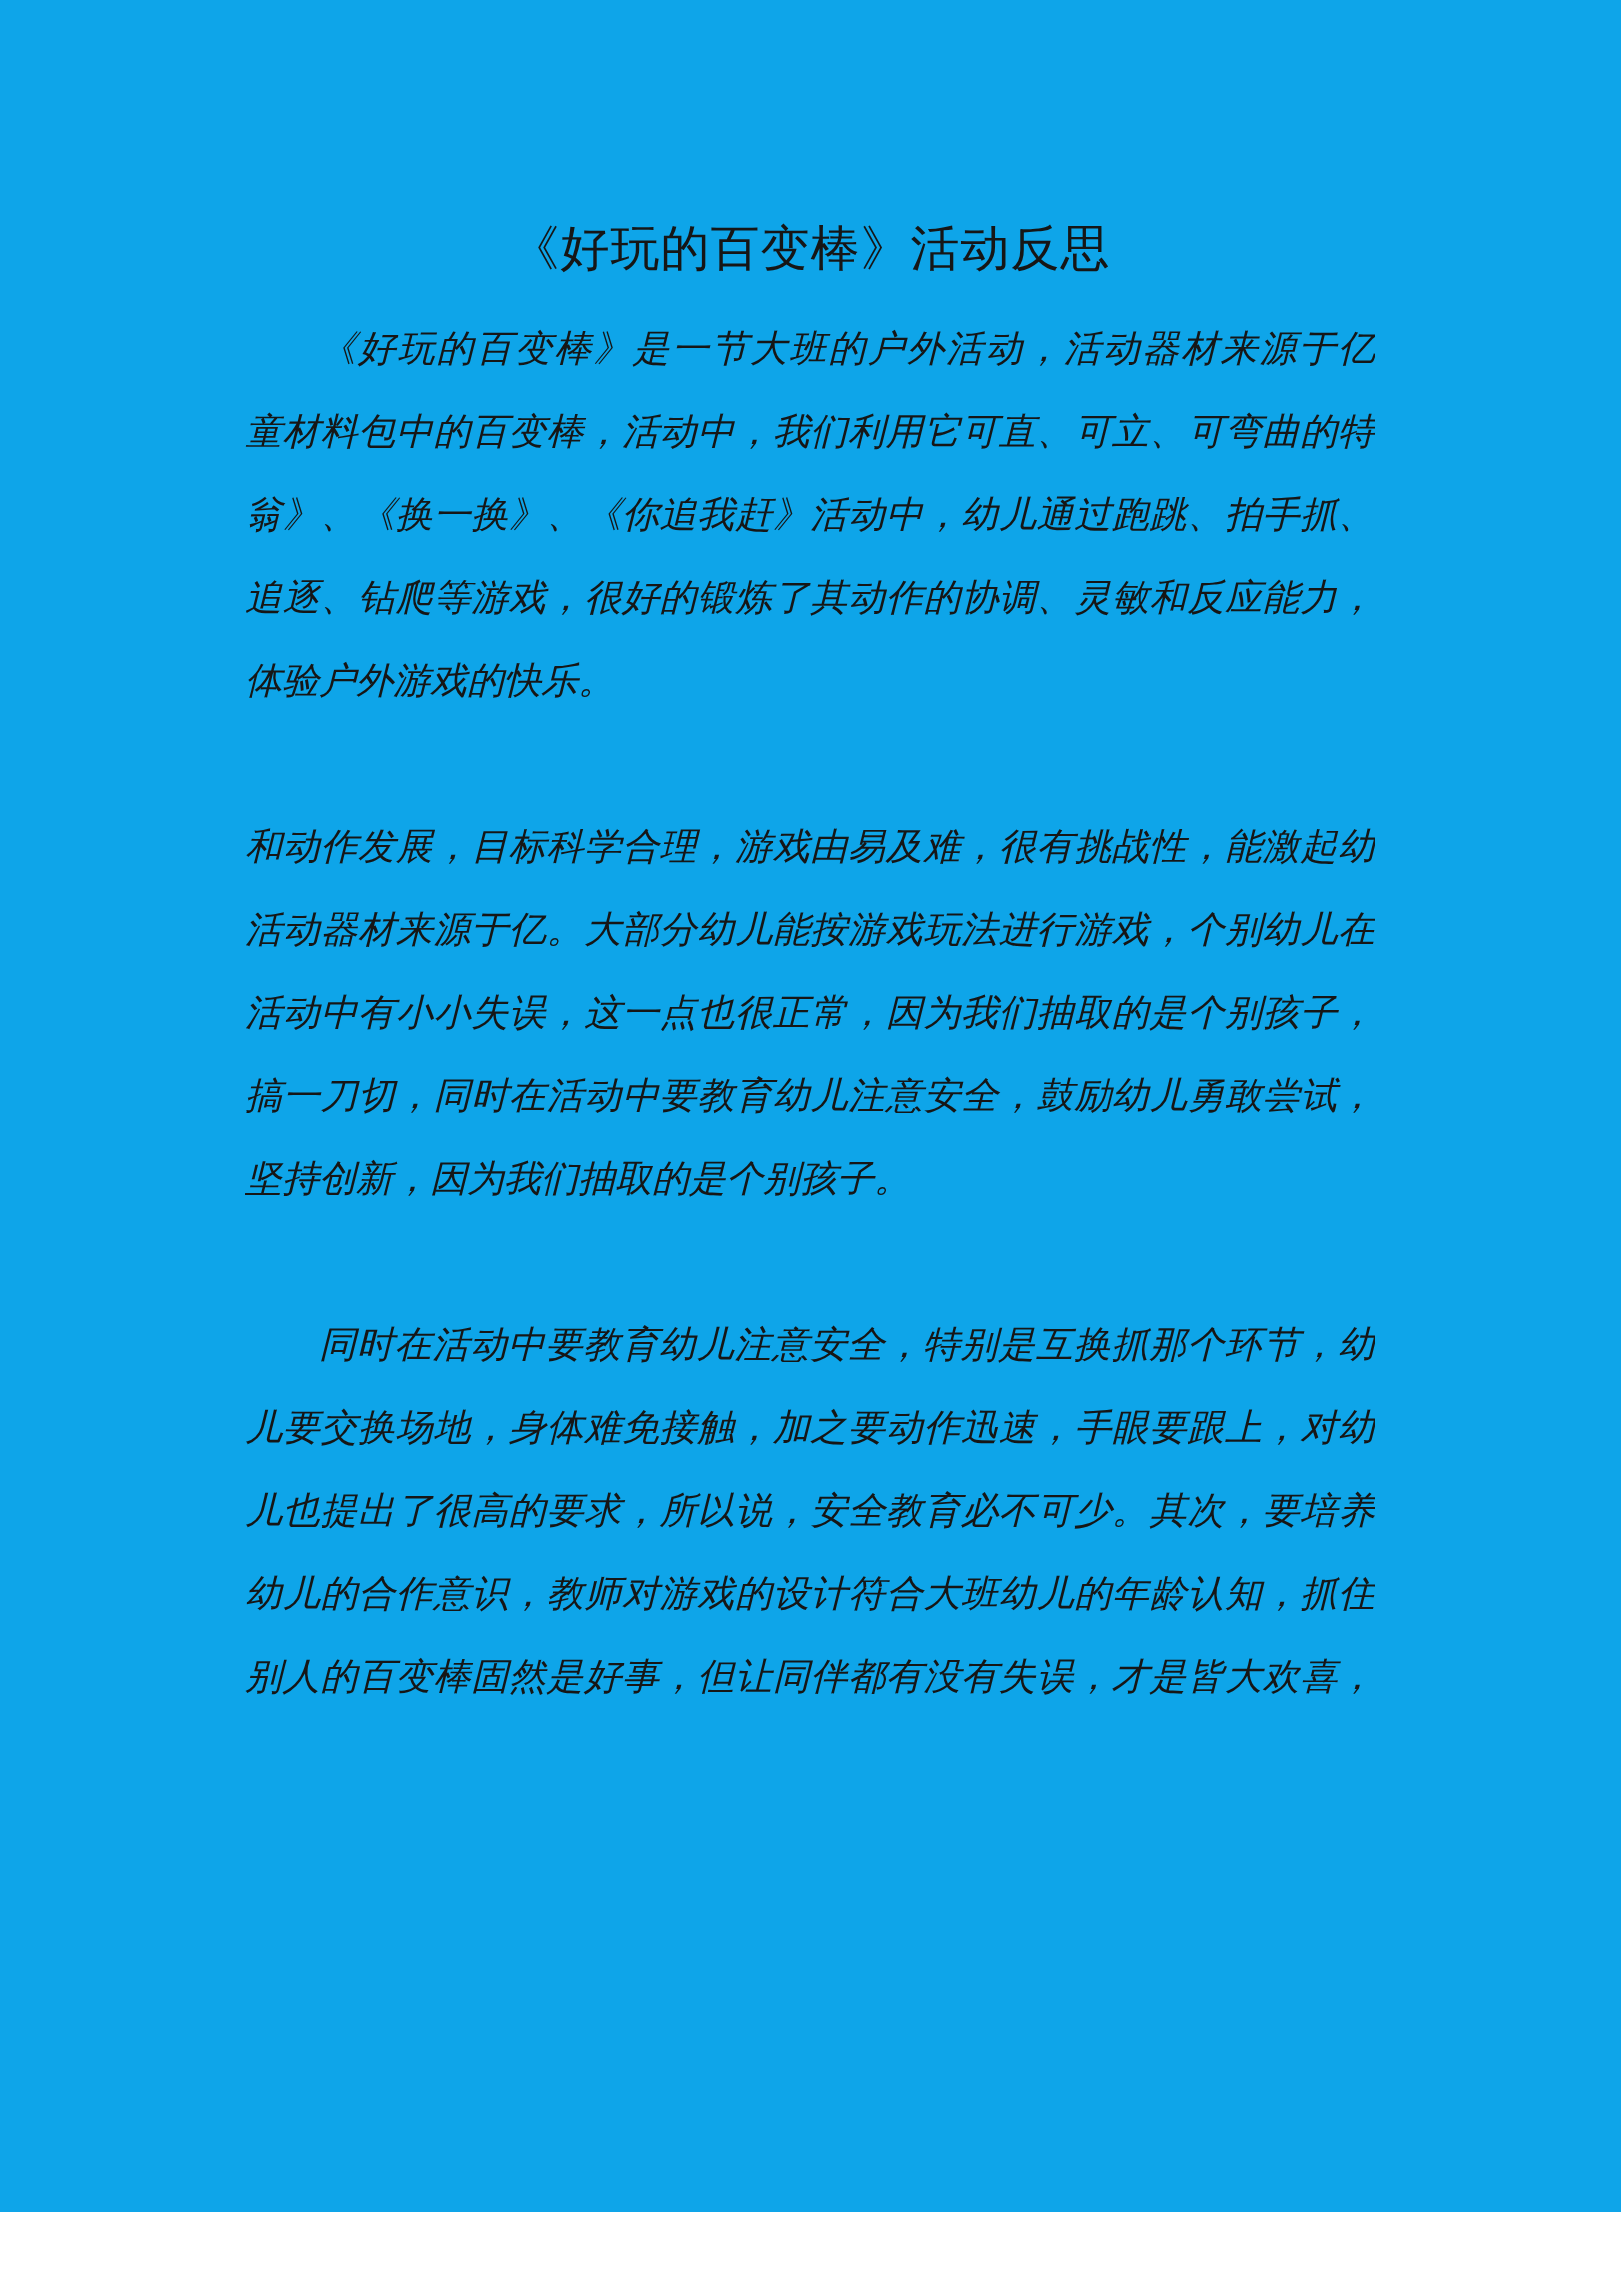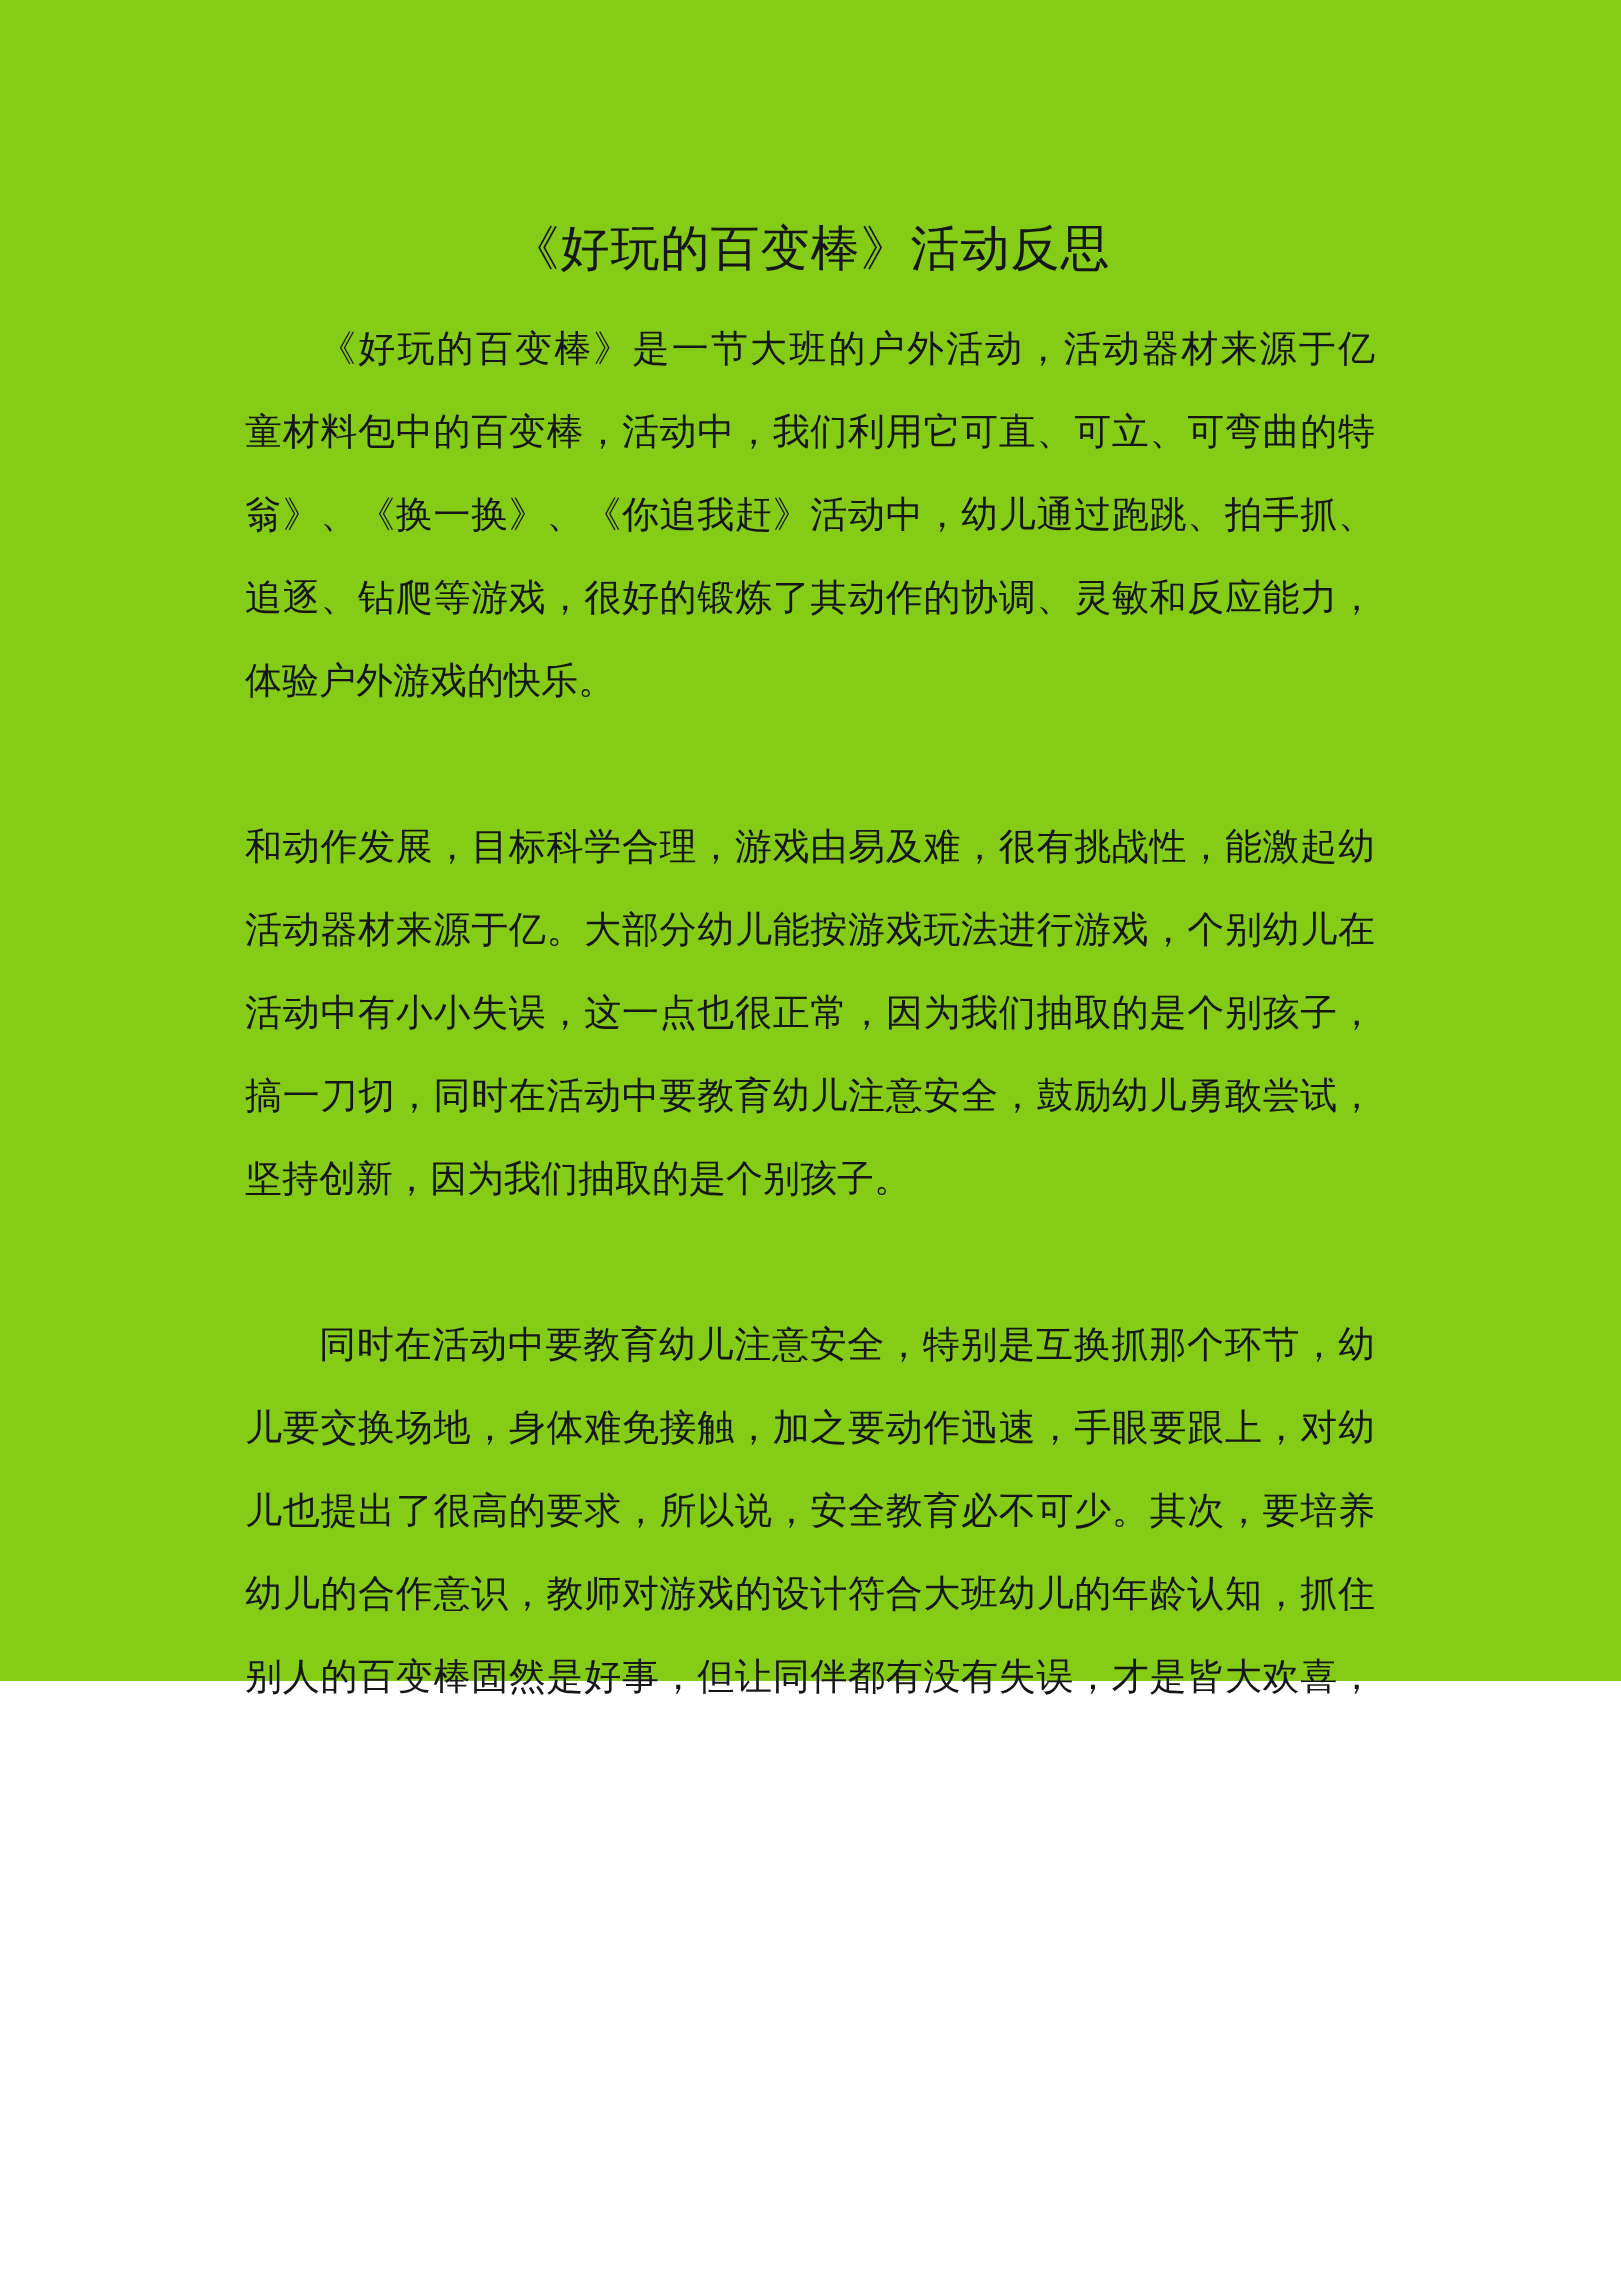--- a/index.html
+++ b/index.html
@@ -9,37 +9,38 @@
   body {
     width: 1621px;
     height: 2294px;
     background: #ffffff;
     font-family: "Liberation Serif", "DejaVu Serif", serif;
     overflow: hidden;
   }
   .page {
     position: relative;
     width: 1621px;
-    height: 1681px;
-    background: #84cc16;
+    height: 2212px;
+    background: #0ea5e9;
     color: #161616;
   }
   .doc-title {
     margin: 0;
     padding-top: 206px;
     text-align: center;
     font-size: 49px;
     font-weight: 400;
     line-height: 86px;
     letter-spacing: 1px;
     color: #161616;
   }
   .content {
     width: 1130px;
     margin: 14.7px 0 0 245px;
+    font-style: italic;
   }
   .paragraph { margin: 0; }
   .paragraph + .paragraph { margin-top: 83px; }
   .line {
     font-size: 37px;
     height: 83px;
     line-height: 83px;
     text-align: justify;
     text-align-last: justify;
     -moz-text-align-last: justify;

